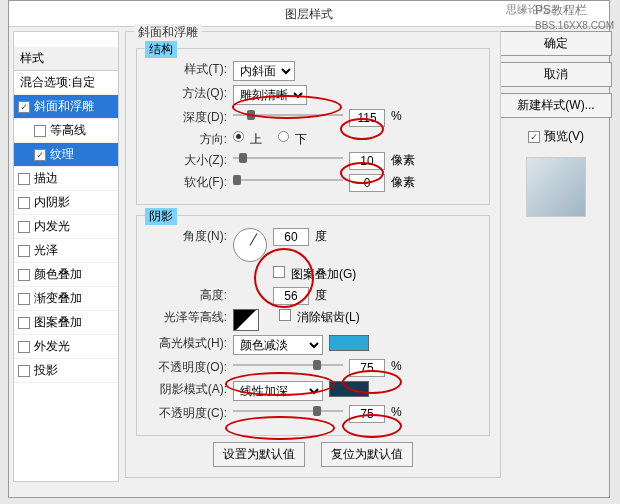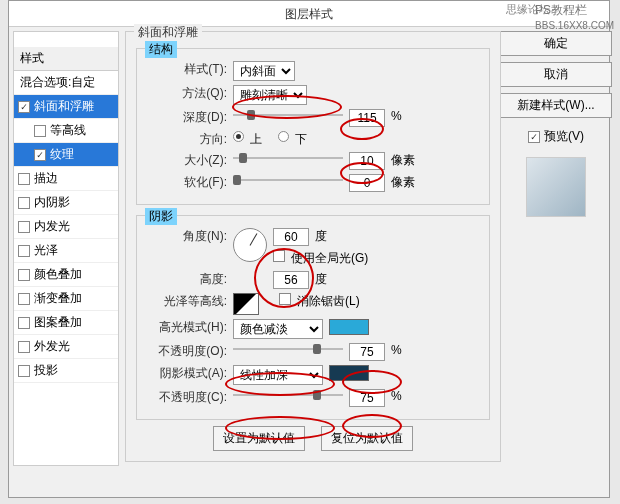--- a/index.html
+++ b/index.html
@@ -148,28 +148,28 @@
             <input class="num" value="0" style="">
             <span>像素</span>
           </div>
         </div>
 
         <div class="subgroup">
           <span class="subgroup-title">阴影</span>
           <div class="row">
             <label class="rl">角度(N):</label>
             <div class="angle-wheel"></div>
-            <div style="display:flex;flex-direction:column;gap:4px">
+            <div style="display:flex;flex-direction:column;gap:20px">
               <div class="row" style="margin:0">
                 <input class="num" value="60" style="">
                 <span>度</span>
               </div>
               <div class="row" style="margin:0">
                 <span class="chk"></span>
-                <span>使用全局光(G)</span>
+                <span>图案叠加(G)</span>
               </div>
             </div>
           </div>
           <div class="row">
             <label class="rl">高度:</label>
             <input class="num" style="margin-left: 40px;" value="56">
             <span>度</span>
           </div>
           <div class="row">
             <label class="rl">光泽等高线:</label>

